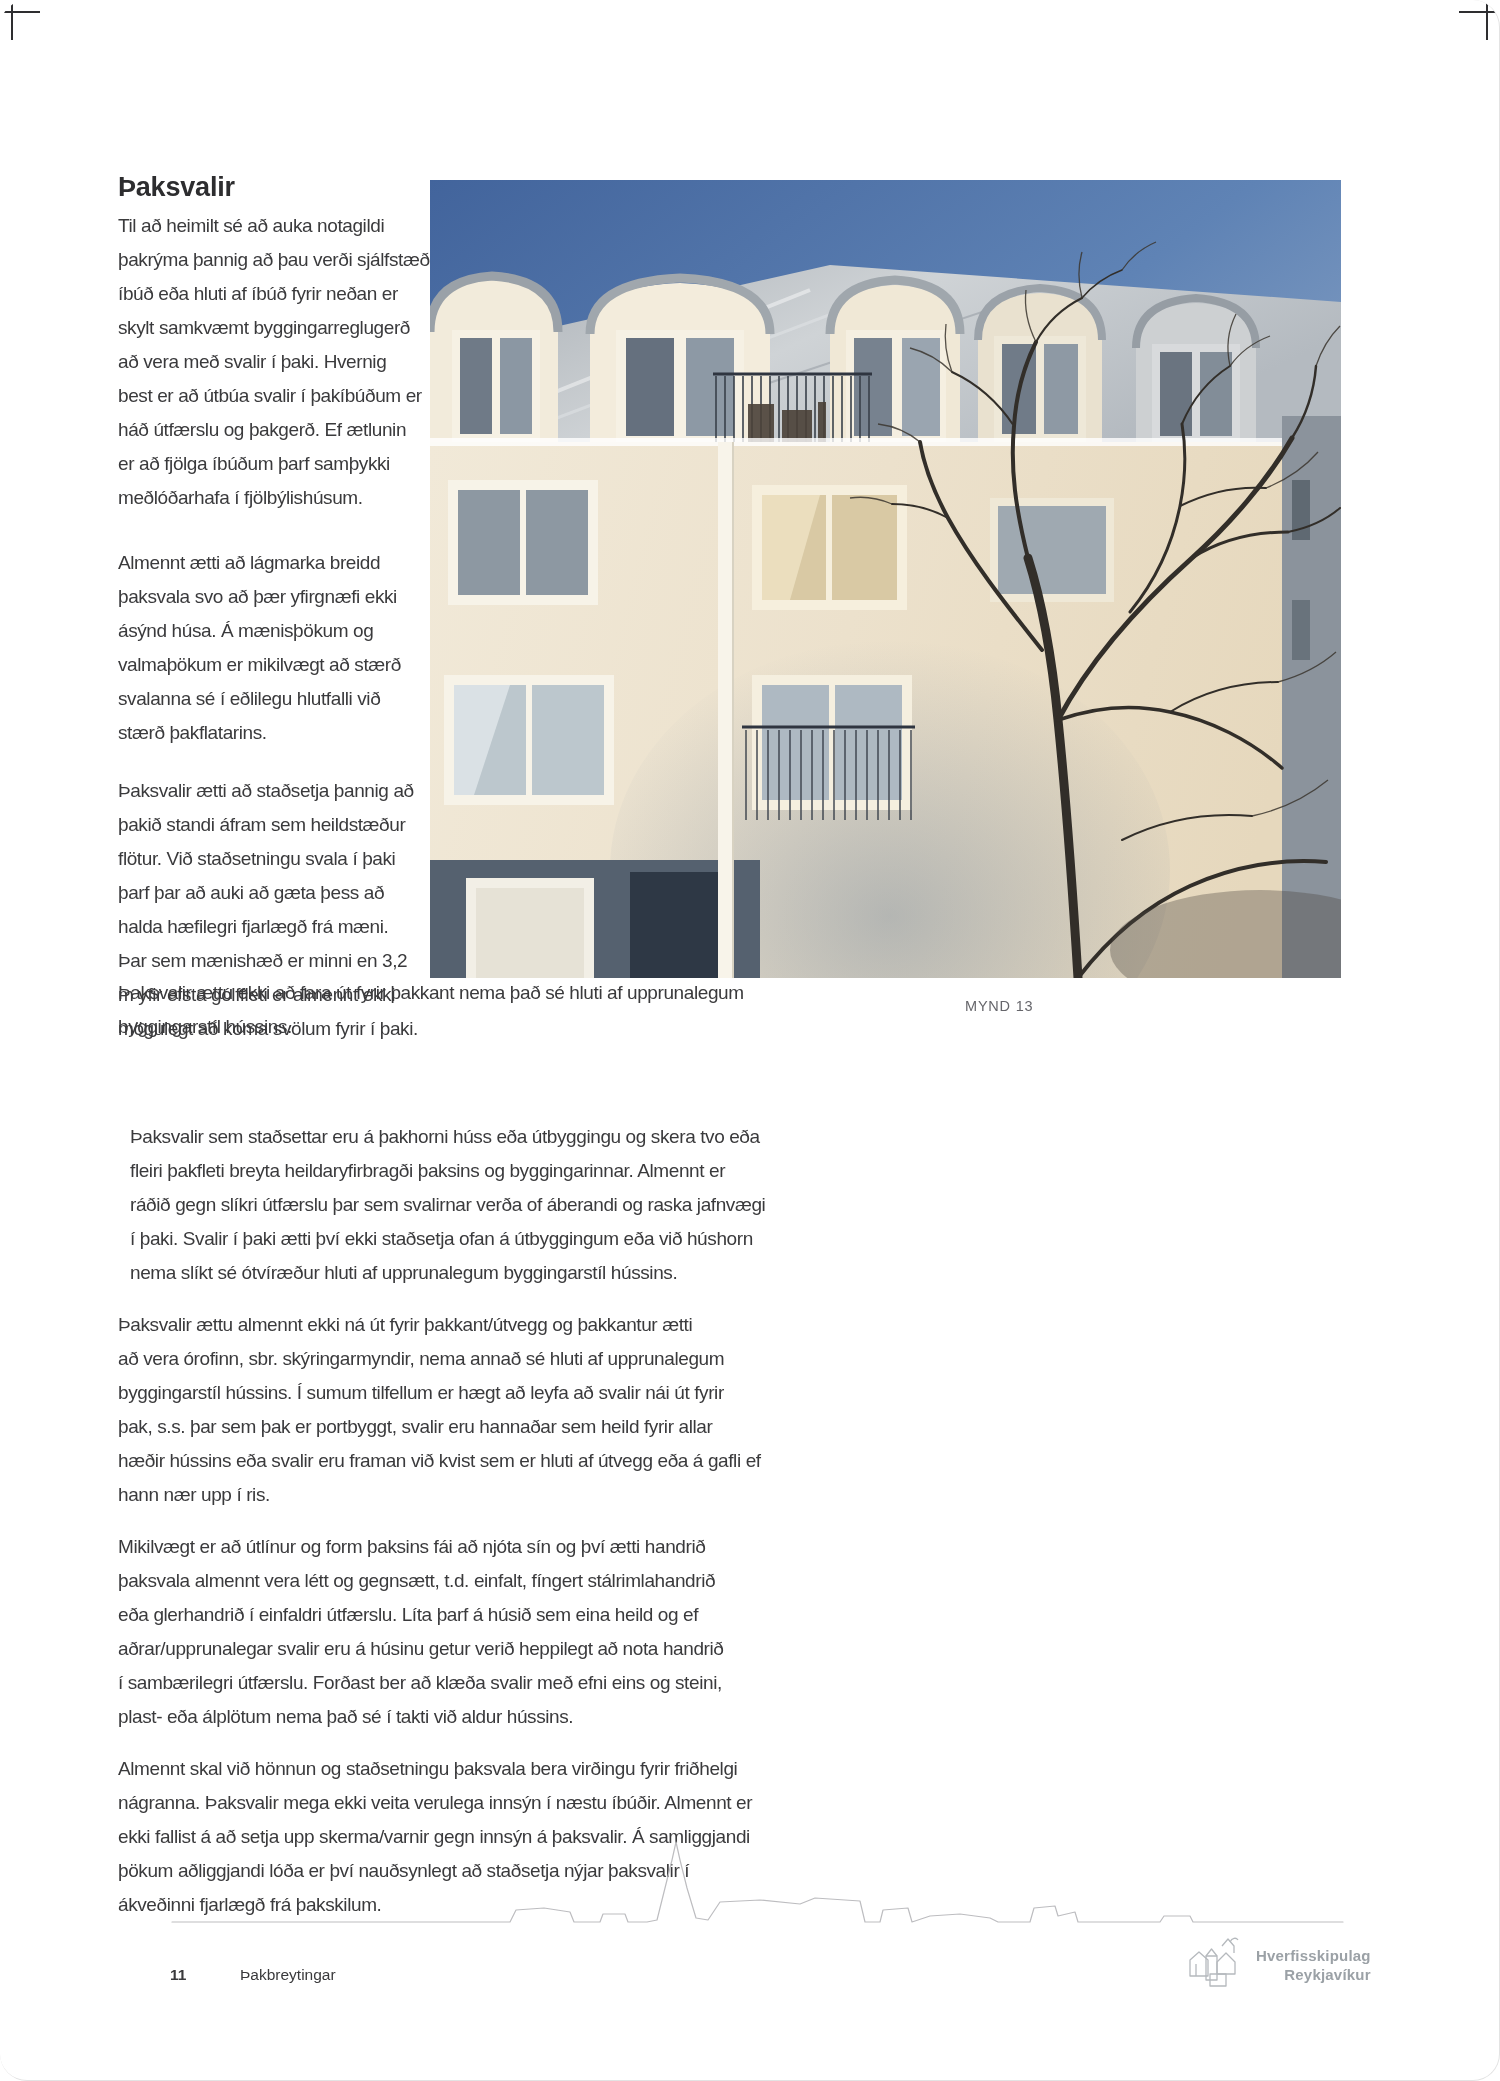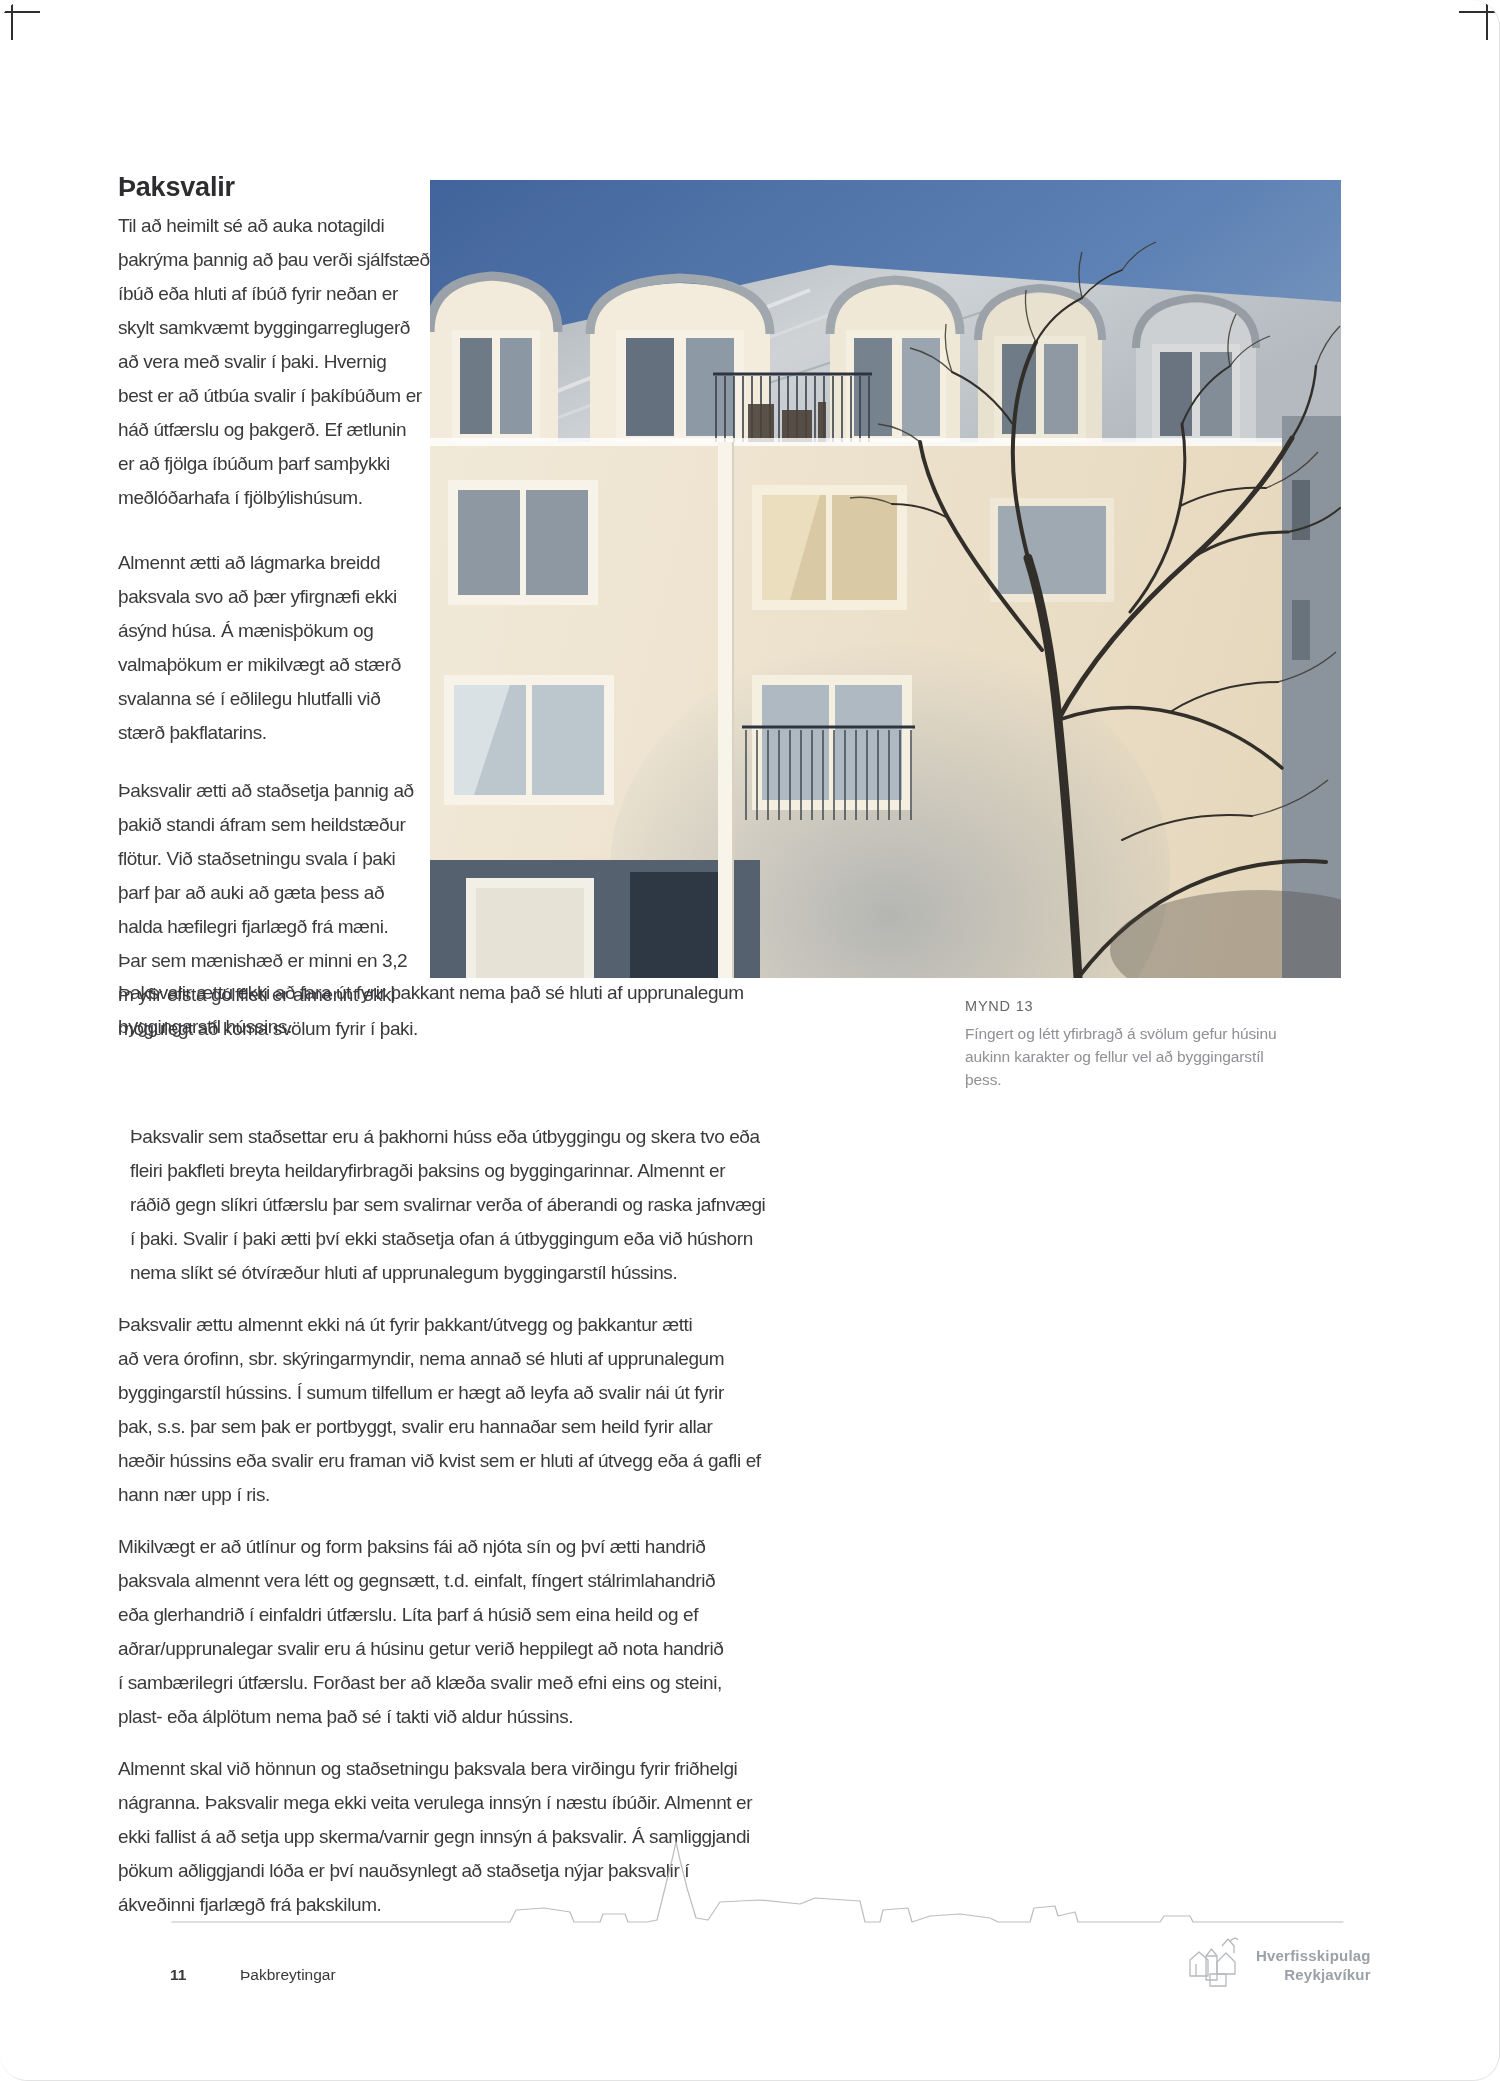--- a/index.html
+++ b/index.html
@@ -253,23 +253,20 @@
         <path d="M490,262 C478,252 464,246 448,244"></path>
         <path d="M848,502 C870,496 890,486 906,472"></path>
         <path d="M822,636 C850,630 876,618 898,600"></path>
       </g>
       <ellipse cx="820" cy="760" rx="160" ry="70" fill="#46464０" opacity="0"></ellipse>
       <ellipse cx="830" cy="770" rx="150" ry="60" fill="#4a463e" opacity="0.35"></ellipse>
     </svg>
   </div>
 
   <div class="abs fig-label" style="left:965px;top:998px;">MYND 13</div>
-  <div class="abs fig-caption" style="left:965px;top:1022px;">Fíngert og létt yfirbragð á svölum gefur húsinu
-aukinn karakter og fellur vel að byggingarstíl
-þess.</div>
 
   <div class="abs body-par wide" style="left:130px;top:1120px;">Þaksvalir sem staðsettar eru á þakhorni húss eða útbyggingu og skera tvo eða
 fleiri þakfleti breyta heildaryfirbragði þaksins og byggingarinnar. Almennt er
 ráðið gegn slíkri útfærslu þar sem svalirnar verða of áberandi og raska jafnvægi
 í þaki. Svalir í þaki ætti því ekki staðsetja ofan á útbyggingum eða við húshorn
 nema slíkt sé ótvíræður hluti af upprunalegum byggingarstíl hússins.</div>
   <div class="abs body-par wide" style="left:118px;top:1308px;">Þaksvalir ættu almennt ekki ná út fyrir þakkant/útvegg og þakkantur ætti
 að vera órofinn, sbr. skýringarmyndir, nema annað sé hluti af upprunalegum
 byggingarstíl hússins. Í sumum tilfellum er hægt að leyfa að svalir nái út fyrir
 þak, s.s. þar sem þak er portbyggt, svalir eru hannaðar sem heild fyrir allar

